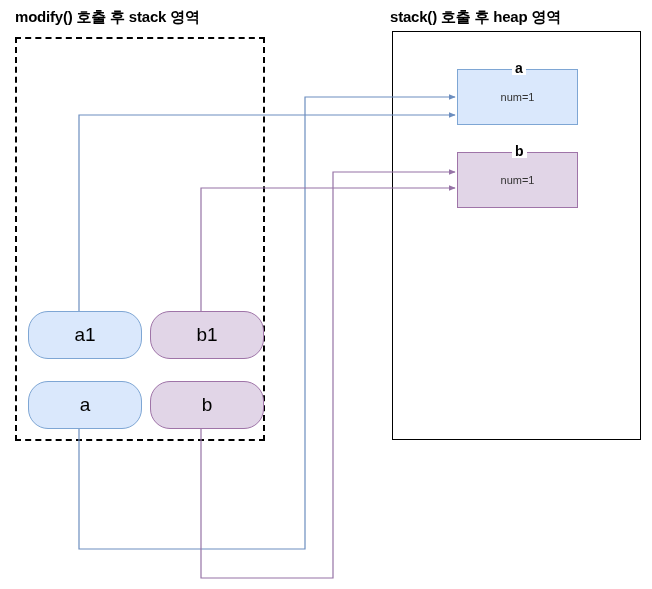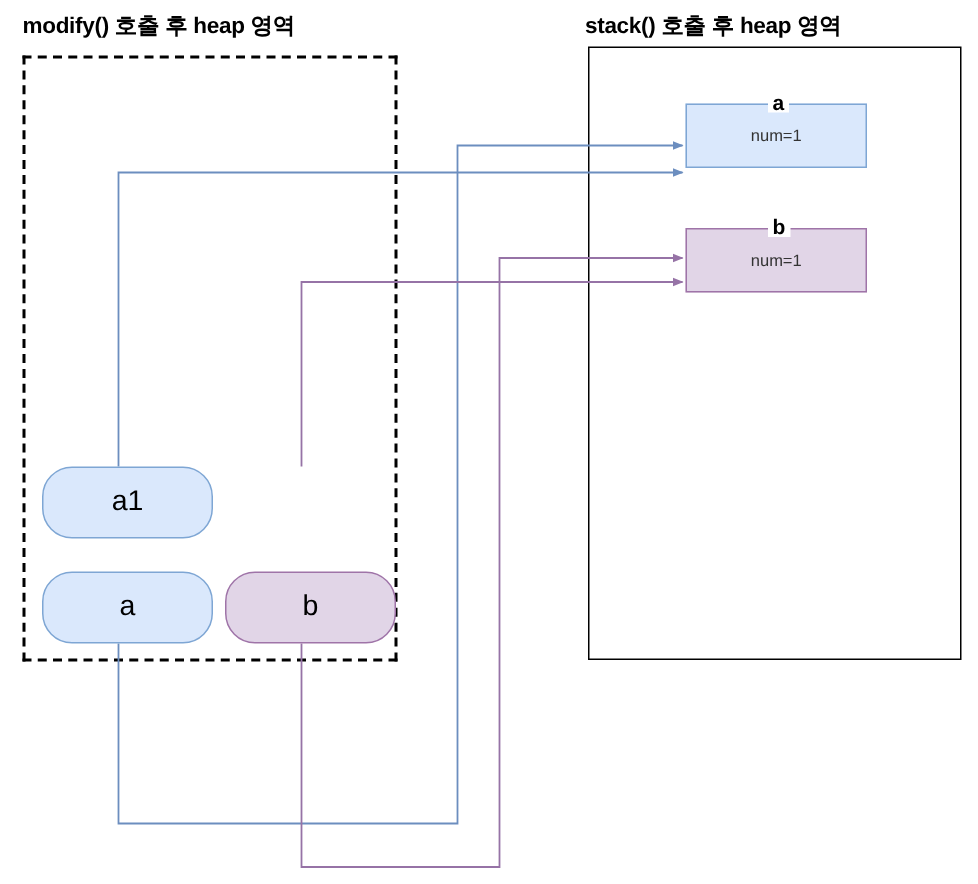--- a/index.html
+++ b/index.html
@@ -78,21 +78,21 @@
   }
 
   #box-a1 { left: 28px;  top: 311px; }
   #box-b1 { left: 150px; top: 311px; }
   #box-a  { left: 28px;  top: 381px; }
   #box-b  { left: 150px; top: 381px; }
 
   .heap-box {
     position: absolute;
     width: 121px;
-    height: 43px;
+    height: 56px;
     box-sizing: border-box;
     display: flex;
     align-items: center;
     justify-content: center;
   }
   #heap-a { left: 457px; top: 69px; }
   #heap-b { left: 457px; top: 152px; }
   .heap-box .field {
     font-size: 11px;
     color: #333333;
@@ -107,21 +107,21 @@
     line-height: 13px;
   }
   #heap-a-label { left: 512px; top: 62px; }
   #heap-b-label { left: 512px; top: 145px; }
 </style>
 </head>
 <body>
 
 <div id="canvas">
 
-  <div class="title" id="stack-title">modify() 호출 후 heap 영역</div>
+  <div class="title" id="stack-title">modify() 호출 후 stack 영역</div>
   <div class="title" id="heap-title">stack() 호출 후 heap 영역</div>
 
   <div class="region-stack"></div>
   <div class="region-heap"></div>
 
   <svg id="wires" viewBox="0 0 652 589" xmlns="http://www.w3.org/2000/svg">
     <defs>
       <marker id="arrow-blue" viewBox="0 0 10 10" refX="9" refY="5" markerWidth="6" markerHeight="6" orient="auto-start-reverse">
         <path d="M 0 1 L 10 5 L 0 9 z" fill="#6c8ebf"></path>
       </marker>
@@ -135,20 +135,23 @@
     <path d="M 79 429 L 79 549 L 305 549 L 305 97 L 455 97" fill="none" stroke="#6c8ebf" stroke-width="1.2" marker-end="url(#arrow-blue)"></path>
 
     <path d="M 201 311 L 201 188 L 455 188" fill="none" stroke="#9673a6" stroke-width="1.2" marker-end="url(#arrow-purple)"></path>
 
     <path d="M 201 429 L 201 578 L 333 578 L 333 172 L 455 172" fill="none" stroke="#9673a6" stroke-width="1.2" marker-end="url(#arrow-purple)"></path>
   </svg>
 
   <div class="stack-box blue-fill" id="box-a1">
     <span>a1</span>
   </div>
+  <div class="stack-box purple-fill" id="box-b1">
+    <span>b1</span>
+  </div>
   <div class="stack-box blue-fill" id="box-a">
     <span>a</span>
   </div>
   <div class="stack-box purple-fill" id="box-b">
     <span>b</span>
   </div>
 
   <div class="heap-box blue-fill" id="heap-a">
     <span class="field">num=1</span>
   </div>

